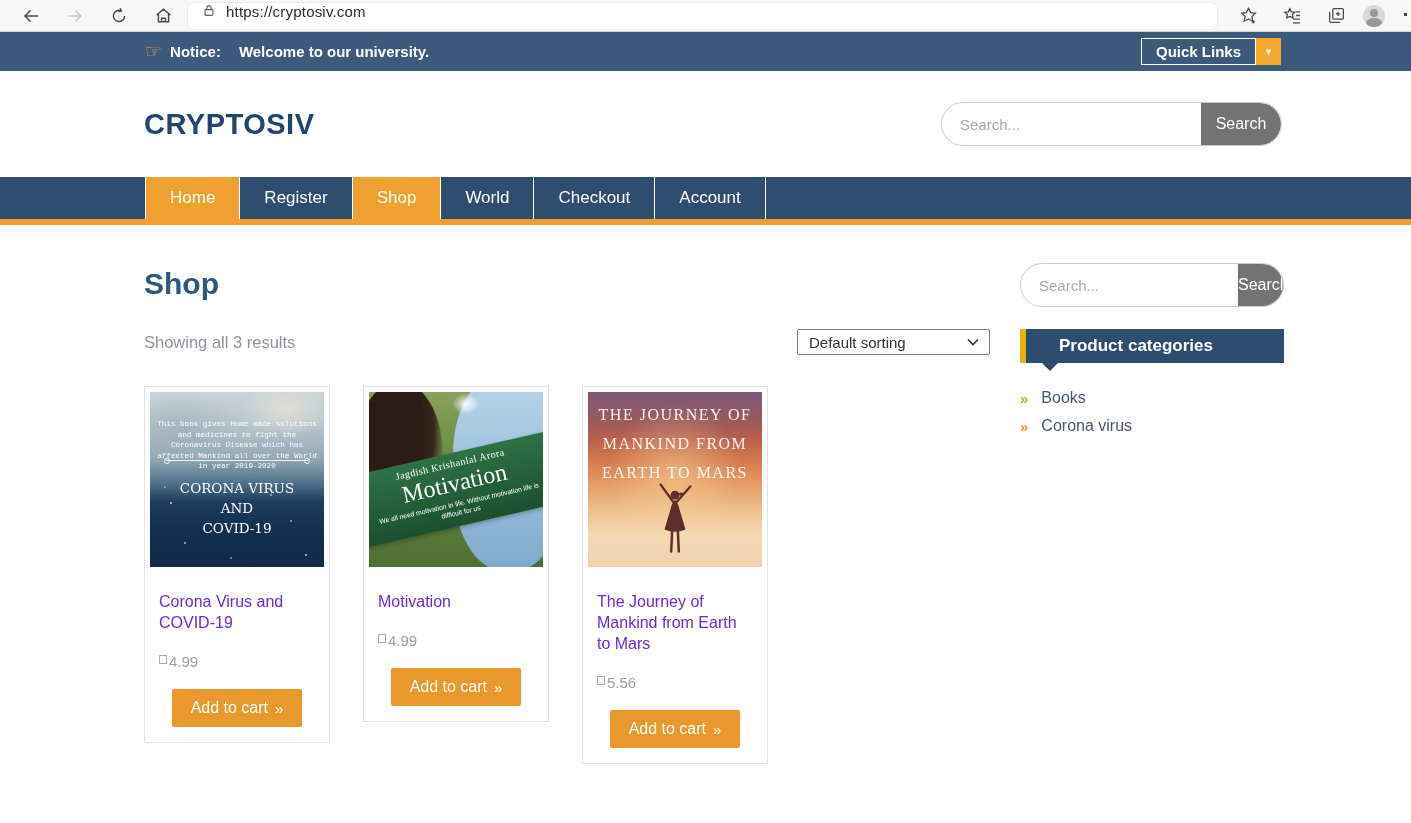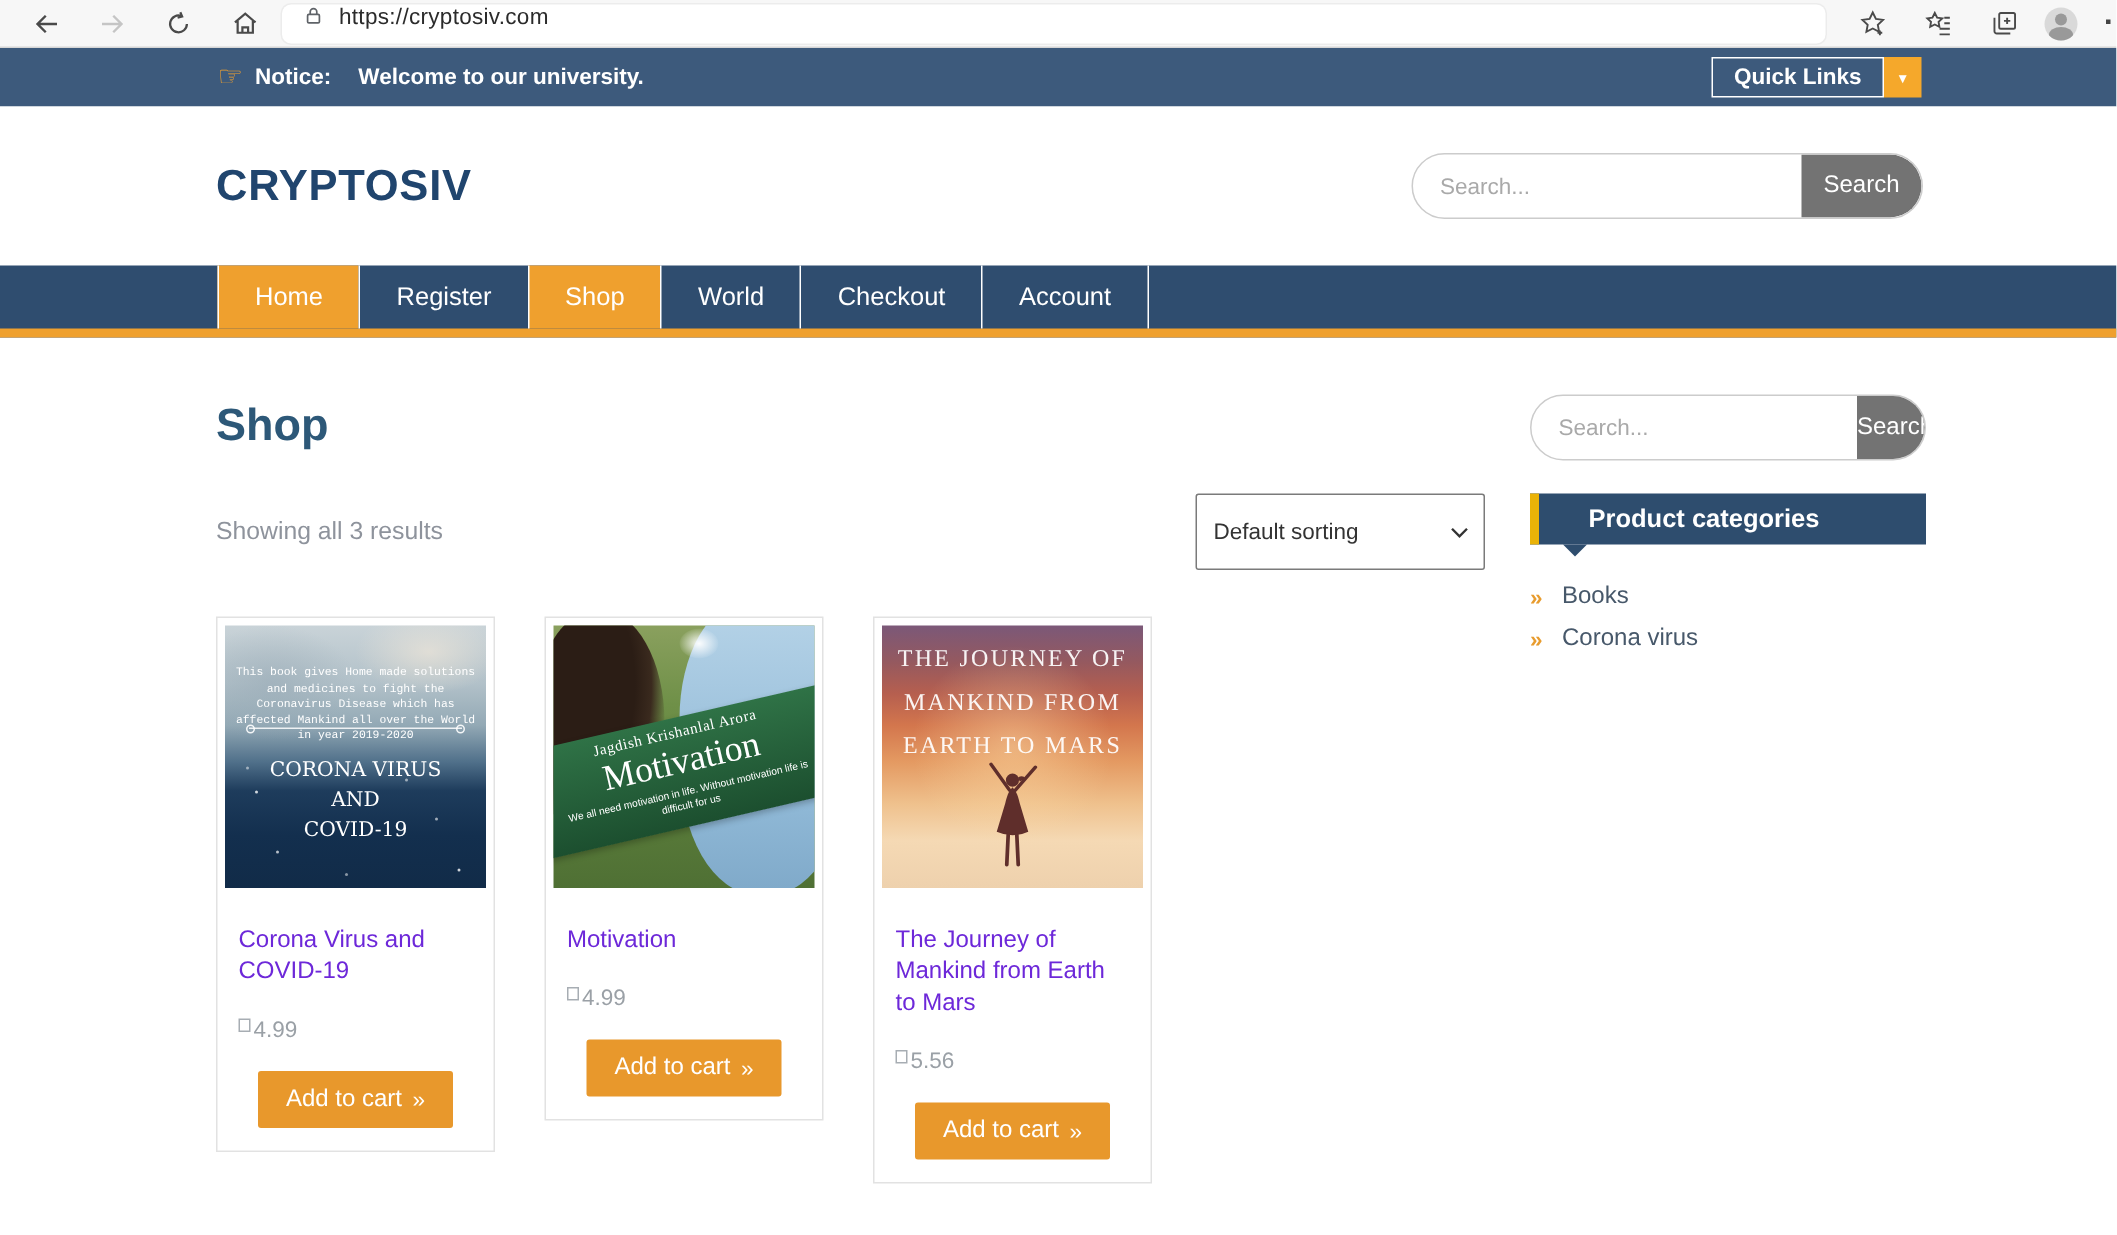--- a/index.html
+++ b/index.html
@@ -49,21 +49,21 @@
     border-left:1px solid #fff; cursor:pointer; }
   .nav-item:last-child { border-right:1px solid #fff; }
   .nav-item.hl { background:#efa02e; }
 
   
   .content { display:flex; padding:0 127px 0 144px; align-items:flex-start; }
   .main-col { flex:1; min-width:0; }
   .page-title { margin-top:42px; font-size:30px; font-weight:bold; color:#2d5878; }
   .results-row { margin-top:28px; display:flex; align-items:center; justify-content:space-between; }
   .results-text { font-size:16.5px; color:#8e939c; }
-  .sort-select { width:193px; height:51px; border:1px solid #7a7a7a; border-radius:2px; background:#fff;
+  .sort-select { width:193px; height:26px; border:1px solid #7a7a7a; border-radius:2px; background:#fff;
     display:flex; align-items:center; justify-content:space-between; padding:0 10px 0 11px;
     font-size:15px; color:#333; cursor:pointer; }
 
   
   .products { display:flex; gap:33px; margin-top:31px; align-items:flex-start; }
   .card { width:186px; border:1px solid #e2e2e2; background:#fff; padding:5px 5px 15px; }
   .cover { width:174px; height:175px; position:relative; overflow:hidden; cursor:pointer; }
   .card-title { margin:24px 9px 0; font-size:16px; line-height:21px; color:#6d28d9; cursor:pointer; }
   .price { margin:20px 9px 0; font-size:15px; color:#9aa0a6; }
   .tofu { display:inline-block; width:8px; height:9px; border:1px solid #a7adb3; margin-right:2px; vertical-align:3px; }

